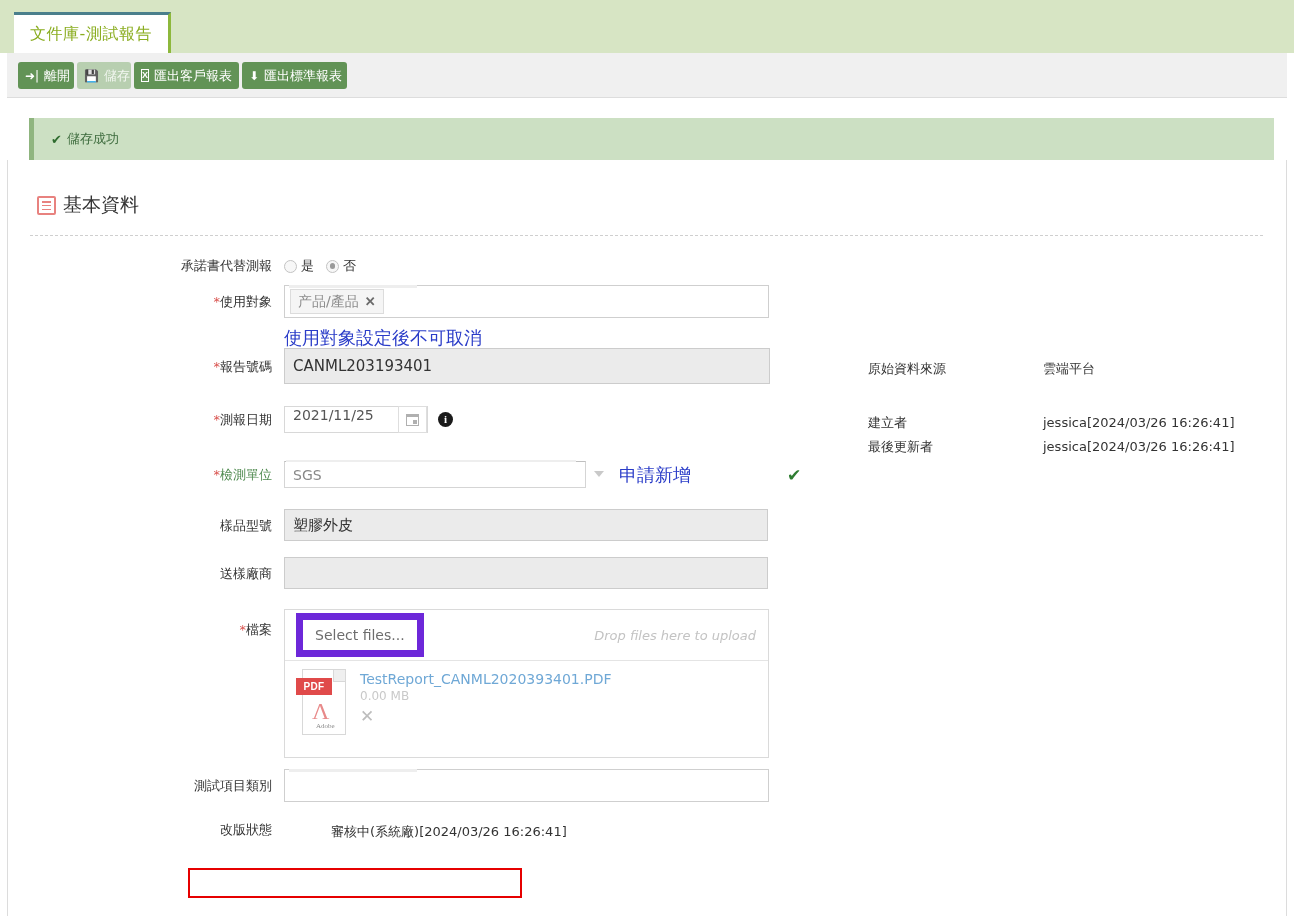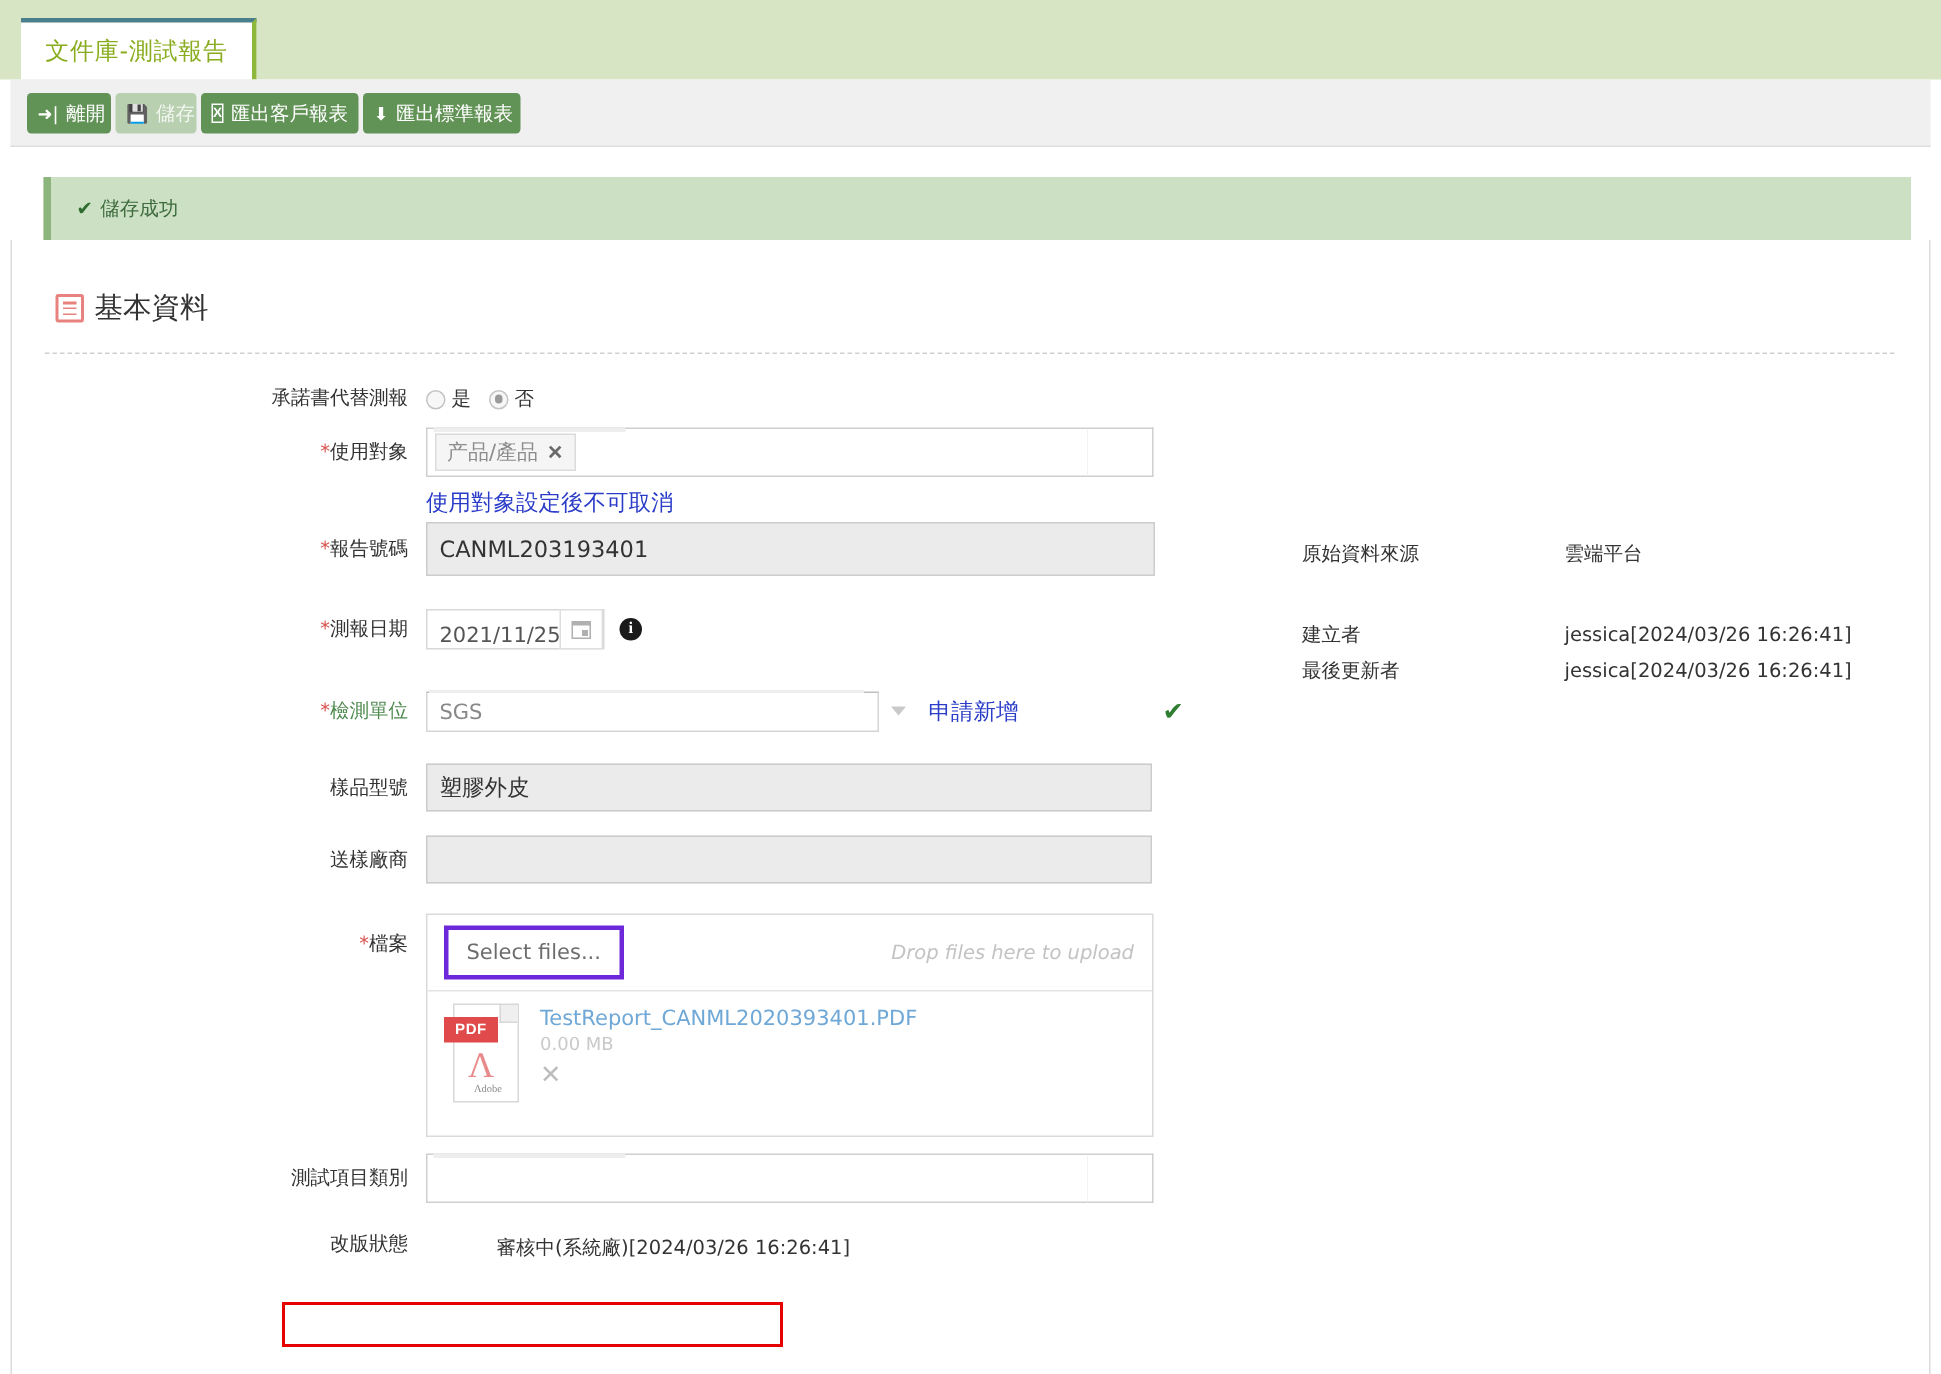--- a/index.html
+++ b/index.html
@@ -298,21 +298,21 @@
     font-family: "DejaVu Sans", sans-serif;
   }
   .chip .x {
     color: #6b6b6b;
     font-size: 13px;
     font-weight: bold;
     cursor: pointer;
     font-family: "Liberation Sans", sans-serif;
   }
   .hint-link {
-    font-size: 15px;
+    font-size: 18px;
     color: #2a3cc8;
     font-family: Liberation Serif, serif;
     cursor: pointer;
   }
 
   
   .selwrap {
     width: 328px;
     height: 27px;
     position: relative;
@@ -345,26 +345,26 @@
     background: #eeeeee;
   }
   .green-check {
     color: #2f7d32;
     font-size: 17px;
     font-family: "DejaVu Sans", sans-serif;
   }
 
   
   .datewrap {
-    width: 119px; height: 27px;
+    width: 144px; height: 27px;
     border: 1px solid #d8d8d8;
     background: #ffffff;
     box-sizing: border-box;
     display: flex;
-    align-items: flex-end;
+    align-items: flex-start;
     position: relative;
   }
   .datewrap .dtxt {
     font-size: 14px; color: #555555;
     padding-left: 8px;
     font-family: "DejaVu Sans", sans-serif;
   }
   .cal-btn {
     position: absolute;
     right: 0; top: -1px;
@@ -412,21 +412,21 @@
   .upload-head {
     height: 51px;
     border-bottom: 1px solid #e4e4e4;
     display: flex;
     align-items: center;
     justify-content: space-between;
     padding: 0 12px 0 11px;
     box-sizing: border-box;
   }
   .select-files {
-    border: 3px solid #6d28d9;
+    border: 7px solid #6d28d9;
     background: #ffffff;
     height: 30px;
     padding: 0 12px;
     font-size: 14px;
     color: #6d6d6d;
     display: flex;
     align-items: center;
     cursor: pointer;
     font-family: "DejaVu Sans", sans-serif;
   }

